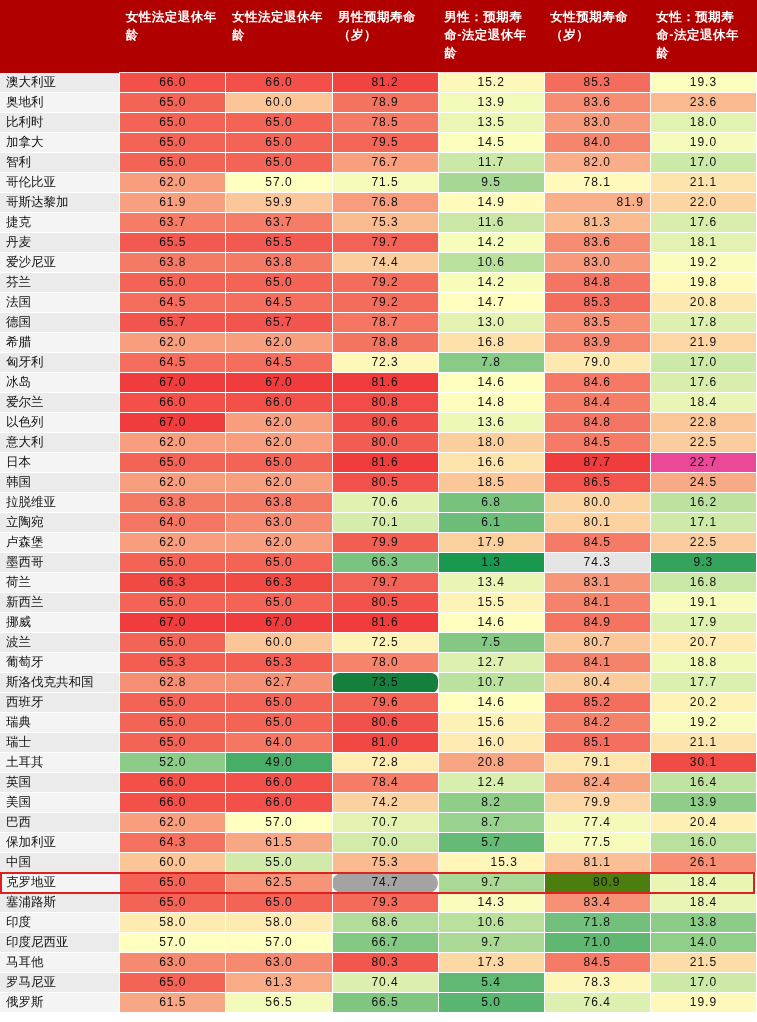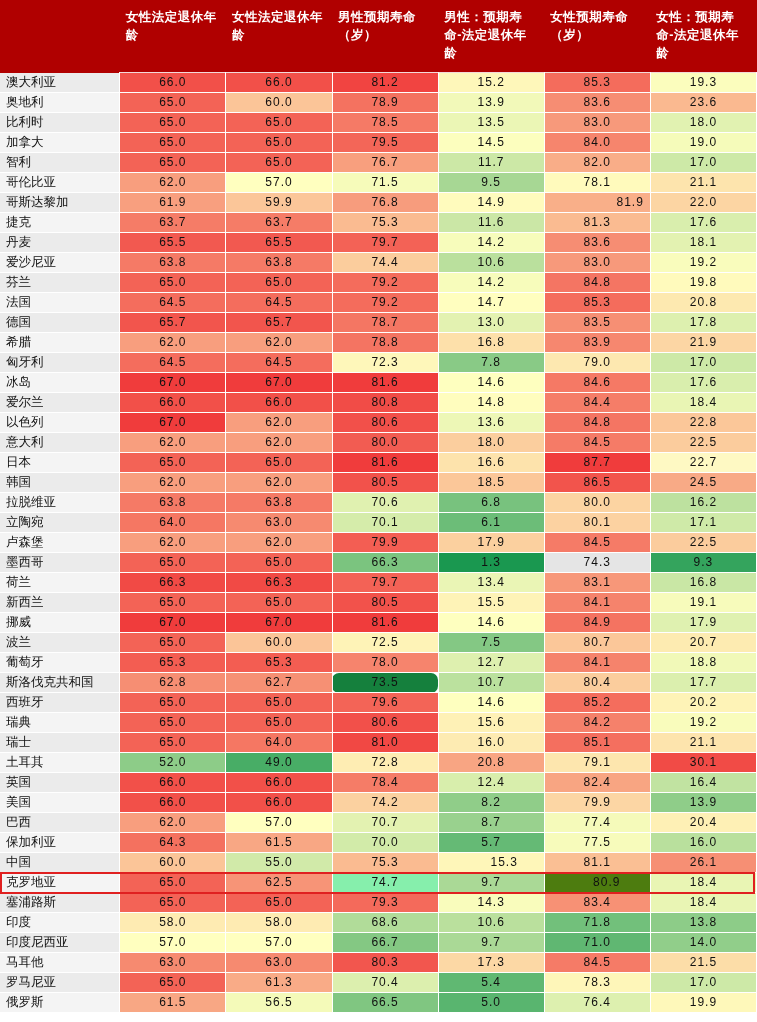--- a/index.html
+++ b/index.html
@@ -227,21 +227,21 @@
           <td class="val" style="background: rgb(245, 123, 103);">84.5</td>
           <td class="val" style="background: rgb(251, 204, 157);">22.5</td>
         </tr>
         <tr class="alt">
           <td class="name">日本</td>
           <td class="val" style="background: rgb(243, 99, 86);">65.0</td>
           <td class="val" style="background: rgb(243, 99, 86);">65.0</td>
           <td class="val" style="background: rgb(240, 60, 60);">81.6</td>
           <td class="val" style="background: rgb(253, 227, 172);">16.6</td>
           <td class="val" style="background: rgb(240, 60, 60);">87.7</td>
-          <td class="val" style="background: #fef9c3;">22.7</td>
+          <td class="val" style="background: #ec4899;">22.7</td>
         </tr>
         <tr>
           <td class="name">韩国</td>
           <td class="val" style="background: rgb(248, 158, 126);">62.0</td>
           <td class="val" style="background: rgb(248, 158, 126);">62.0</td>
           <td class="val" style="background: rgb(242, 82, 75);">80.5</td>
           <td class="val" style="background: rgb(251, 199, 153);">18.5</td>
           <td class="val" style="background: rgb(242, 84, 76);">86.5</td>
           <td class="val" style="background: rgb(248, 170, 134);">24.5</td>
         </tr>
@@ -413,21 +413,21 @@
           <td class="val" style="background: rgb(209, 234, 169); margin-top: 14px;">55.0</td>
           <td class="val" style="background: rgb(250, 187, 145);">75.3</td>
           <td class="val" style="background: rgb(254, 246, 185); padding-left: 32px;">15.3</td>
           <td class="val" style="background: rgb(250, 191, 148);">81.1</td>
           <td class="val" style="background: rgb(246, 143, 116);">26.1</td>
         </tr>
         <tr class="alt">
           <td class="name">克罗地亚</td>
           <td class="val" style="background: rgb(243, 99, 86);">65.0</td>
           <td class="val" style="background: rgb(247, 148, 119);">62.5</td>
-          <td class="val" style="background: #86efac;">74.7</td>
+          <td class="val" style="background: #a3a3a3; border-radius: 10px;">74.7</td>
           <td class="val" style="background: rgb(170, 217, 150);">9.7</td>
           <td class="val" style="background: #4d7c0f; padding-left: 25px;">80.9</td>
           <td class="val" style="background: rgb(233, 245, 180);">18.4</td>
         </tr>
         <tr>
           <td class="name">塞浦路斯</td>
           <td class="val" style="background: rgb(243, 99, 86);">65.0</td>
           <td class="val" style="background: rgb(243, 99, 86);">65.0</td>
           <td class="val" style="background: rgb(244, 106, 91);">79.3</td>
           <td class="val" style="background: rgb(249, 252, 188);">14.3</td>

